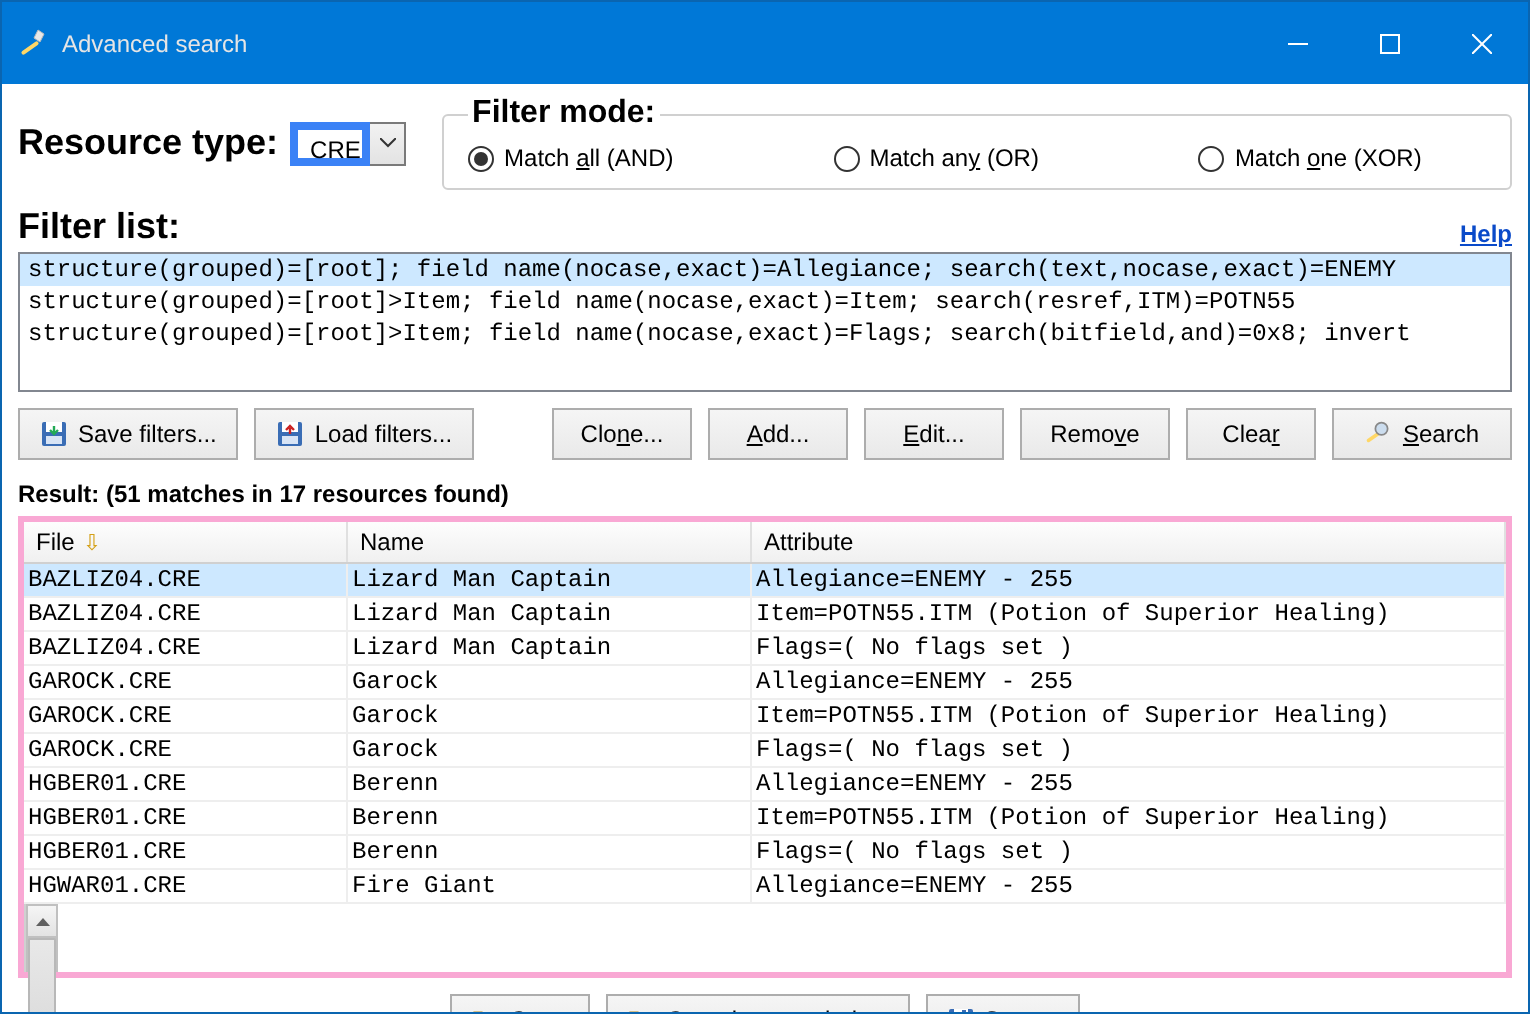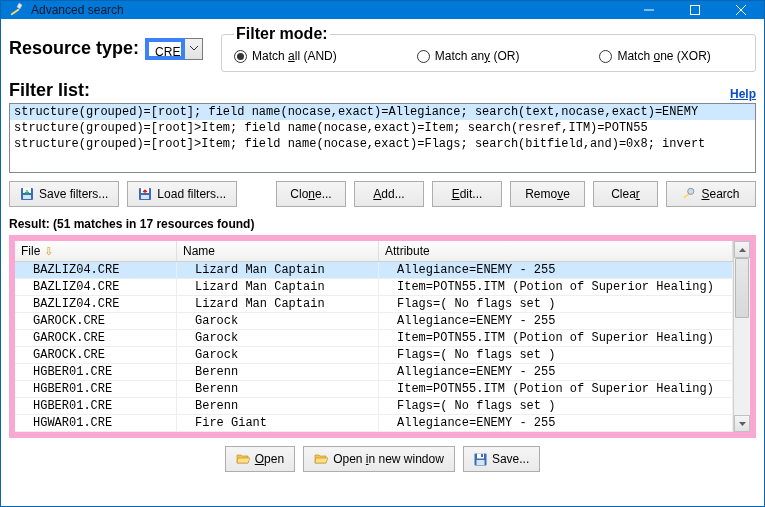--- a/index.html
+++ b/index.html
@@ -1,17 +1,17 @@
 <!DOCTYPE html>
 <html><head>
 <meta charset="utf-8">
 <style>
 * { box-sizing: border-box; margin: 0; padding: 0; }
 body { font-family: "Segoe UI", Tahoma, sans-serif; font-size: 12px; background: #fff; width: 765px; height: 507px; overflow: hidden; border: 1px solid #0a65b0; }
-.titlebar { background: #0078d7; color: #0f172a; height: 18px; display: flex; align-items: center; padding: 0 0 0 8px; }
+.titlebar { background: #0078d7; color: #e5e5e5; height: 41px; display: flex; align-items: center; padding: 0 0 0 8px; }
 .titlebar .icon { width: 16px; height: 16px; margin-right: 6px; }
 .titlebar .title { flex: 1; font-size: 12px; }
 .titlebar .wbtn { width: 46px; height: 30px; display: flex; align-items: center; justify-content: center; }
 .content { padding: 6px 8px 6px 8px; }
 .row1 { display: flex; align-items: center; gap: 6px; }
 .label-bold { font-weight: bold; font-size: 18px; }
 .select-wrap { display: flex; align-items: stretch; }
 .select-box { border: 4px solid #3b82f6; background: #fff; padding: 2px 6px; font-size: 12px; height: 22px; line-height: 16px; width: 40px; }
 .select-btn { border: 1px solid #7a7a7a; border-left: none; background: linear-gradient(#f2f2f2,#e3e3e3); width: 18px; display: flex; align-items: center; justify-content: center; }
 fieldset.fm { flex: 1; border: 1px solid #d0d0d0; border-radius: 3px; padding: 6px 12px 8px 12px; margin-left: 12px; position: relative; }
@@ -24,29 +24,29 @@
 .flhdr { display: flex; justify-content: space-between; align-items: end; margin-top: 8px; gap: 36px; }
 .help { color: #0a4ac9; text-decoration: underline; font-weight: bold; font-size: 12px; }
 .filterbox { border: 1px solid #828790; background: #fff; margin-top: 2px; font-family: Consolas,'Courier New',monospace; font-size: 12px; height: 70px; overflow: hidden; }
 .filterbox .fline { padding: 1px 4px; white-space: pre; }
 .filterbox .fline.sel { background: #cde8ff; }
 .btnrow { display: flex; gap: 8px; margin-top: 8px; }
 .btn { border: 1px solid #adadad; background: linear-gradient(#f5f5f5,#e9e9e9); padding: 4px 10px; font-size: 12px; display: inline-flex; align-items: center; justify-content: center; gap: 5px; height: 26px; cursor: default; }
 .btn .u { text-decoration: underline; }
 .spacer { flex: 1; }
 .result-lbl { margin-top: 10px; font-weight: bold; font-size: 12px; }
-.table-wrap { border: 6px solid #f9a8d4; margin-top: 4px; display: flex; }
+.table-wrap { border: 3px solid #f9a8d4; margin-top: 4px; display: flex; flex-direction: column; }
 .table-main { flex: 1; }
 .thead { display: flex; background: #fff; border-bottom: 1px solid #d0d0d0; }
 .th { padding: 3px 6px; border-right: 1px solid #e0e0e0; font-size: 12px; display: flex; align-items: center; gap: 4px; background: linear-gradient(#fdfdfd,#f0f0f0); }
 .th1 { width: 162px; } .th2 { width: 202px; } .th3 { flex: 1; }
 .tbody { }
 .tr { display: flex; border-bottom: 1px solid #eee; font-family: Consolas,'Courier New',monospace; font-size: 12px; }
 .tr.sel { background: #cde8ff; }
-.td { padding: 1px 18px; border-right: 1px solid #eee; overflow: hidden; white-space: nowrap; }
+.td { padding: 1px 2px; border-right: 1px solid #eee; overflow: hidden; white-space: nowrap; }
 .td1 { width: 162px; } .td2 { width: 202px; } .td3 { flex: 1; }
 .vscroll { width: 17px; background: #f0f0f0; border-left: 1px solid #d0d0d0; display: flex; flex-direction: column; }
 .vscroll .vsbtn { height: 17px; background: linear-gradient(#f5f5f5,#e3e3e3); border: 1px solid #c0c0c0; display: flex; align-items: center; justify-content: center; }
 .vscroll .track { flex: 1; position: relative; }
 .vscroll .thumb { position: absolute; left: 1px; right: 1px; top: 0; height: 60px; background: linear-gradient(#e8e8e8,#d8d8d8); border: 1px solid #b8b8b8; border-radius: 1px; }
 .bottom-row { display: flex; justify-content: center; gap: 8px; margin-top: 8px; }
 .sort-arrow { color: #d4a017; font-size: 11px; }
 svg { display: block; }
 </style>
 </head>

